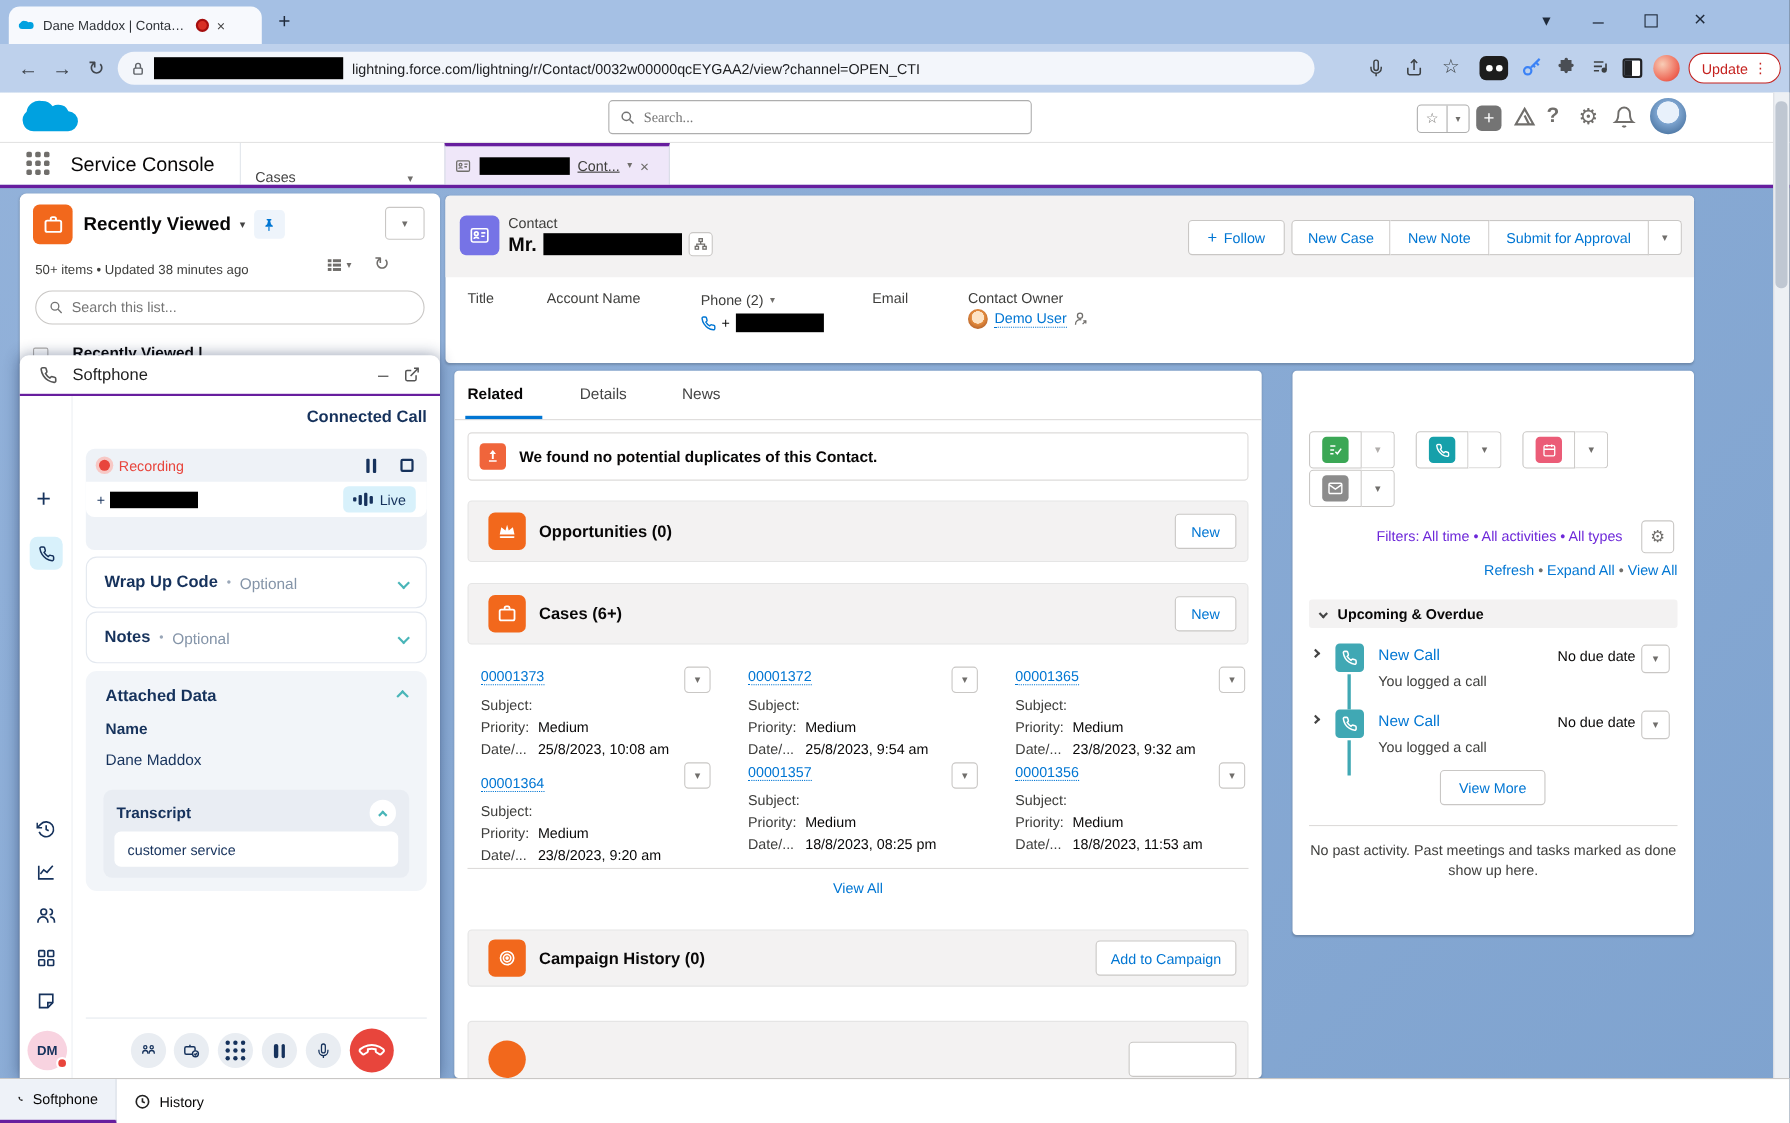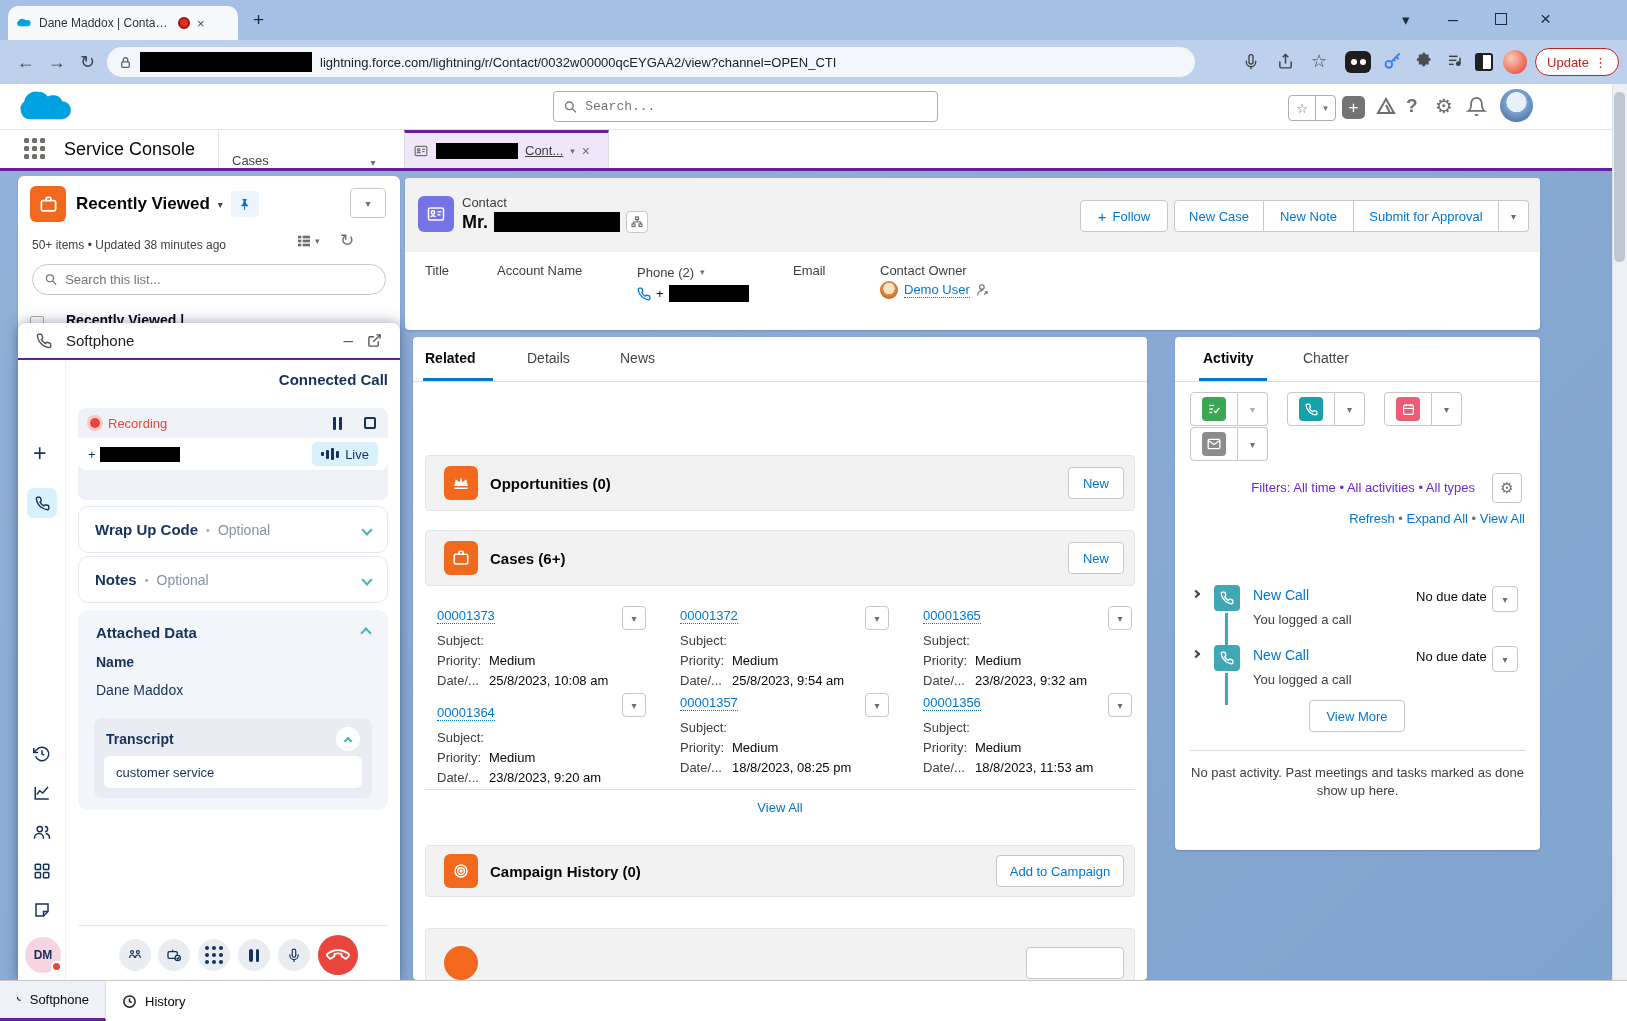--- a/index.html
+++ b/index.html
@@ -18,21 +18,21 @@
 .urlpill{left:107px;top:47px;width:1088px;height:30px;background:#f3f6fb;border-radius:15px;display:flex;align-items:center;padding:0 12px;gap:8px}
 .urltext{font-size:13px;color:#202124;white-space:nowrap;overflow:hidden}
 .redact{background:#000}
 .updatebtn{left:1535px;top:48px;width:84px;height:28px;border:1.5px solid #c5221f;border-radius:14px;background:#fff;color:#c5221f;font-size:13px;display:flex;align-items:center;justify-content:center;gap:5px}
 .extbox{width:26px;height:22px;background:#1d1d1d;border-radius:6px;display:flex;align-items:center;justify-content:center;gap:3px}
 .extbox i{width:6px;height:6px;border-radius:50%;background:#fff}
 .sidebaricon{width:18px;height:18px;border:2px solid #202124;border-radius:3px;background:linear-gradient(90deg,#202124 45%,#fff 45%)}
 
 .sfheader{left:0;top:84px;width:1627px;height:46px;background:#fff;border-bottom:1px solid #e3e3e3}
 .sfsearch{left:553px;top:91px;width:385px;height:31px;border:1px solid #aeaeae;border-radius:4px;background:#fff;display:flex;align-items:center;padding:0 10px;gap:8px}
-.sfsearch input{border:0;outline:0;font-size:13px;color:#0f172a;width:100%;background:transparent;font-family:Liberation Mono, monospace}
+.sfsearch input{border:0;outline:0;font-size:13px;color:#0f172a;width:100%;background:transparent;font-family:Liberation Serif, serif}
 .hicon{color:#706e6b;display:flex;align-items:center;justify-content:center}
 .navbar{left:0;top:130px;width:1627px;height:38px;background:#fff}
 .waffle{display:grid;grid-template-columns:repeat(3,5px);grid-gap:3px}
 .waffle i{width:5px;height:5px;border-radius:1.5px;background:#706e6b}
 .appname{font-size:18px;color:#080707}
 .navtab{height:38px;display:flex;align-items:flex-end;font-size:13px;color:#444}
 .purpleline{left:0;top:168px;width:1627px;height:3px;background:#671e9e}
 .activetab{left:404px;top:130px;width:205px;height:38px;background:#efe7f9;border-top:3px solid #671e9e;border-left:1px solid #d8dde6;border-right:1px solid #d8dde6;display:flex;align-items:center;padding:0 8px;gap:7px}
 
 .card{background:#fff;border-radius:4px;box-shadow:0 1px 2px rgba(0,0,0,.18)}
@@ -268,20 +268,29 @@
     </div>
   </div>
 
   <div class="w card" style="left:413px;top:337px;width:734px;height:643px;overflow:hidden">
     <div class="tabsrow" style="position:absolute;left:0;top:0;width:100%;height:45px">
       <span class="w acttab on" style="left:12px;top:13px">Related</span>
       <span class="w acttab" style="left:114px;top:13px">Details</span>
       <span class="w acttab" style="left:207px;top:13px">News</span>
       <span class="underline" style="left:10px;width:70px"></span>
     </div>
+    <div class="w" style="left:12px;top:56px;width:710px;height:44px;border:1px solid #dddbda;border-radius:4px;display:flex;align-items:center;padding:0 10px;gap:12px">
+      <span class="objicon" style="width:24px;height:24px;background:#f0653b;border-radius:4px">
+        <svg width="14" height="14" viewBox="0 0 24 24" fill="#fff">
+            <path d="M12 2l5 6h-3.5v8h-3V8H7l5-6z"></path>
+            <path d="M6 18h12v2H6z"></path>
+          </svg>
+      </span>
+      <span style="font-size:14px;font-weight:bold;color:#080707">We found no potential duplicates of this Contact.</span>
+    </div>
 
     <div class="sechead w" style="left:12px;top:118px;width:710px;height:56px;padding:0 10px">
       <span class="objicon" style="width:34px;height:34px;background:#f2681c;margin-left:8px">
         <svg width="18" height="18" viewBox="0 0 24 24" fill="#fff">
             <path d="M3 16l2-9 5 4 2-7 2 7 5-4 2 9H3z"></path>
             <rect x="3" y="18" width="18" height="2" rx="1"></rect>
           </svg>
       </span>
       <span style="font-size:15px;font-weight:bold;color:#080707;margin-left:12px">Opportunities (0)</span>
       <button class="sfbtn" style="width:56px;height:32px;margin-left:auto">
@@ -375,25 +384,20 @@
         </button>
     </div>
 
     <div class="sechead w" style="left:12px;top:591px;width:710px;height:70px;padding:0 10px">
       <span class="objicon" style="width:34px;height:34px;background:#f2681c;margin-left:8px;border-radius:50%"></span>
       <button class="sfbtn" style="width:98px;height:32px;margin-left:auto"></button>
     </div>
   </div>
 
   <div class="w card" style="left:1175px;top:337px;width:365px;height:513px">
-    <div class="tabsrow" style="position:absolute;left:0;top:0;width:100%;height:45px">
-      <span class="w acttab on" style="left:28px;top:13px">Activity</span>
-      <span class="w acttab" style="left:128px;top:13px">Chatter</span>
-      <span class="underline" style="left:24px;width:68px"></span>
-    </div>
 
     <div class="w" style="left:15px;top:55px;display:flex">
       <button class="qabtn" style="width:48px;border-radius:4px 0 0 4px">
           <span class="objicon" style="width:24px;height:24px;background:#3ba755;border-radius:4px">
             <svg width="14" height="14" viewBox="0 0 24 24" fill="none" stroke="#fff" stroke-width="2.4">
               <line x1="4" y1="6" x2="12" y2="6"></line>
               <line x1="4" y1="12" x2="10" y2="12"></line>
               <line x1="4" y1="18" x2="9" y2="18"></line>
               <polyline points="12 15 15 18 21 10"></polyline>
             </svg>
@@ -446,20 +450,24 @@
     <span class="w" style="left:0;top:143px;width:300px;text-align:right;font-size:13px;color:#6d28d9">Filters: All time • All activities • All types</span>
     <span class="ddbtn w" style="left:317px;top:136px;width:30px;height:30px;font-size:15px">
         <span>⚙</span>
       </span>
     <div class="w" style="left:0;top:174px;width:350px;text-align:right;font-size:13px">
       <a class="link">Refresh</a>
       <span style="color:#706e6b"> • </span>
       <a class="link">Expand All</a>
       <span style="color:#706e6b"> • </span>
       <a class="link">View All</a>
+    </div>
+    <div class="w" style="left:15px;top:208px;width:335px;height:26px;background:#f3f2f2;border-radius:3px;display:flex;align-items:center;gap:10px;padding:0 10px">
+      <span class="chev down dark" style="width:6px;height:6px"></span>
+      <span style="font-size:13px;font-weight:bold;color:#080707">Upcoming &amp; Overdue</span>
     </div>
 
     <span class="chev right dark w" style="left:18px;top:254px;width:6px;height:6px"></span>
     <span class="objicon w" style="left:39px;top:248px;width:26px;height:26px;background:#40a8b4;border-radius:4px">
         <svg width="14" height="14" viewBox="0 0 24 24" fill="none" stroke="#fff" stroke-width="2.4">
           <path d="M22 16.92v3a2 2 0 0 1-2.18 2 19.79 19.79 0 0 1-8.63-3.07 19.5 19.5 0 0 1-6-6 19.79 19.79 0 0 1-3.07-8.67A2 2 0 0 1 4.11 2h3a2 2 0 0 1 2 1.72 12.84 12.84 0 0 0 .7 2.81 2 2 0 0 1-.45 2.11L8.09 9.91a16 16 0 0 0 6 6l1.27-1.27a2 2 0 0 1 2.11-.45 12.84 12.84 0 0 0 2.81.7A2 2 0 0 1 22 16.92z"></path>
         </svg>
       </span>
     <span class="w" style="left:50px;top:276px;width:3px;height:32px;background:#40a8b4"></span>
     <a class="link w" style="left:78px;top:250px;font-size:14px">New Call</a>

